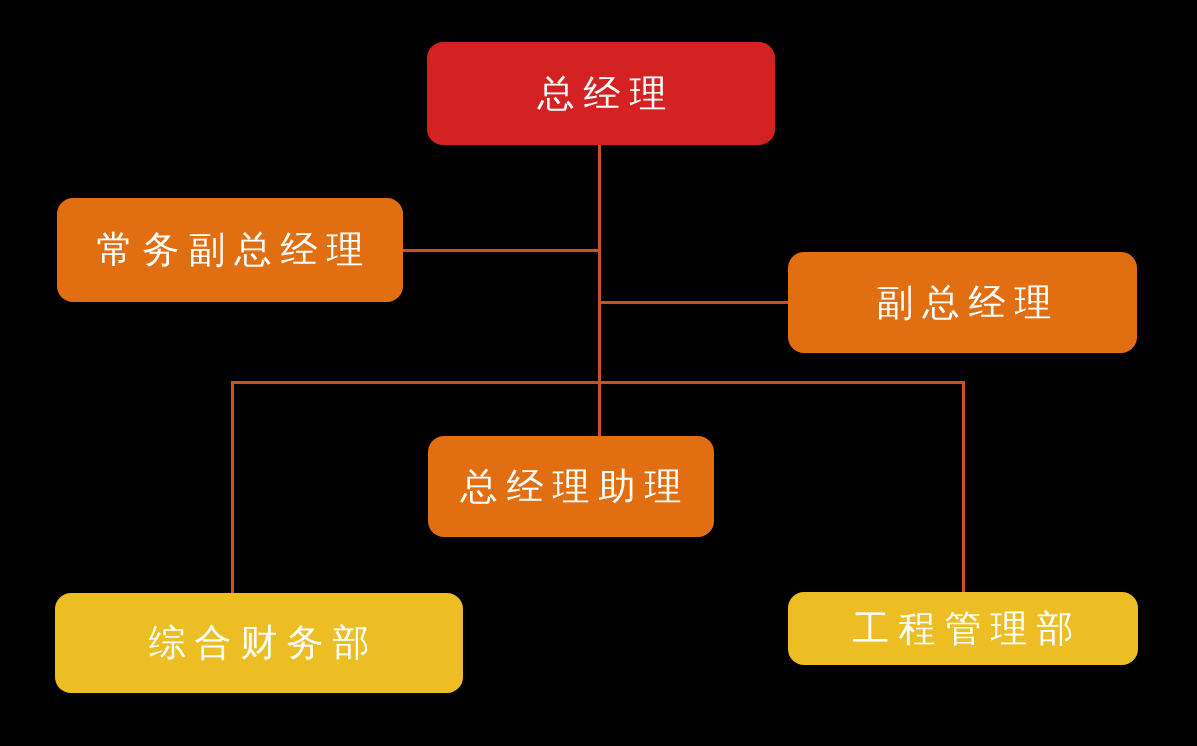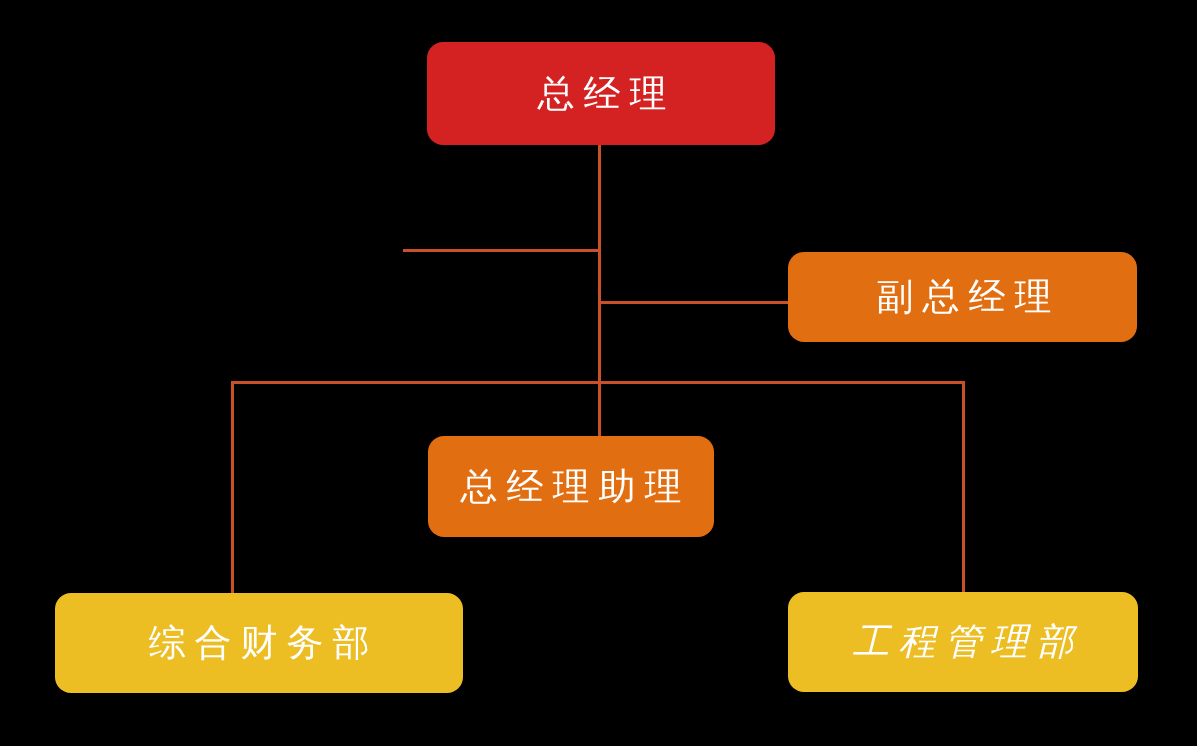--- a/index.html
+++ b/index.html
@@ -35,24 +35,24 @@
 
   .connector {
     position: absolute;
     background: #C95028;
     z-index: 1;
   }
 
   
   #node-gm   { left: 427px; top:  42px; width: 348px; height: 103px; padding-left: 11px; }
   #node-edgm { left:  57px; top: 198px; width: 346px; height: 104px; }
-  #node-dgm  { left: 788px; top: 252px; width: 349px; height: 90px; padding-left: 12px; }
+  #node-dgm  { left: 788px; top: 252px; width: 349px; height: 101px; padding-left: 12px; }
   #node-gma  { left: 428px; top: 436px; width: 286px; height: 101px; }
   #node-fin  { left:  55px; top: 593px; width: 408px; height: 100px; }
-  #node-eng  { left: 788px; top: 592px; width: 350px; height: 100px; font-style: italic; }
+  #node-eng  { left: 788px; top: 592px; width: 350px; height: 73px; }
 
   
   #conn-trunk        { left: 598px; top: 145px; width:   3px; height: 292px; }
   #conn-branch-left  { left: 403px; top: 249px; width: 197px; height:   3px; }
   #conn-branch-right { left: 600px; top: 301px; width: 188px; height:   3px; }
   #conn-bottom-bar   { left: 231px; top: 381px; width: 734px; height:   3px; }
   #conn-drop-left    { left: 231px; top: 381px; width:   3px; height: 212px; }
   #conn-drop-right   { left: 962px; top: 381px; width:   3px; height: 211px; }
 </style>
 </head>
@@ -64,20 +64,23 @@
   <div class="connector" id="conn-branch-left"></div>
   <div class="connector" id="conn-branch-right"></div>
   <div class="connector" id="conn-bottom-bar"></div>
   <div class="connector" id="conn-drop-left"></div>
   <div class="connector" id="conn-drop-right"></div>
 
   <div class="node node-red" id="node-gm">
     <span>总经理</span>
   </div>
 
+  <div class="node node-orange" id="node-edgm">
+    <span>常务副总经理</span>
+  </div>
 
   <div class="node node-orange" id="node-dgm">
     <span>副总经理</span>
   </div>
 
   <div class="node node-orange" id="node-gma">
     <span>总经理助理</span>
   </div>
 
   <div class="node node-yellow" id="node-fin">

